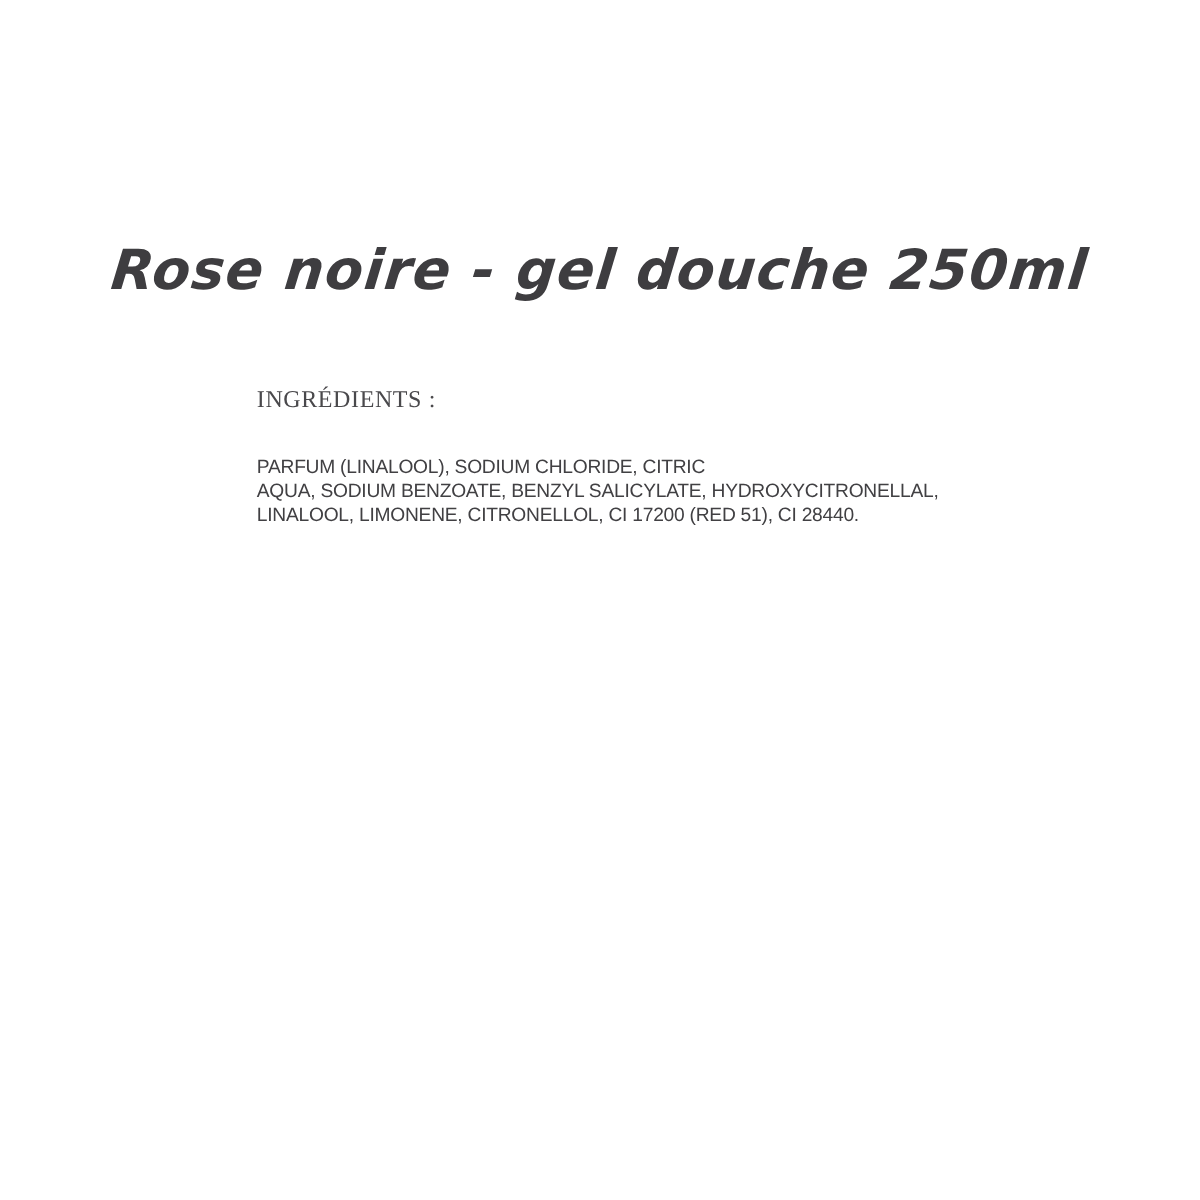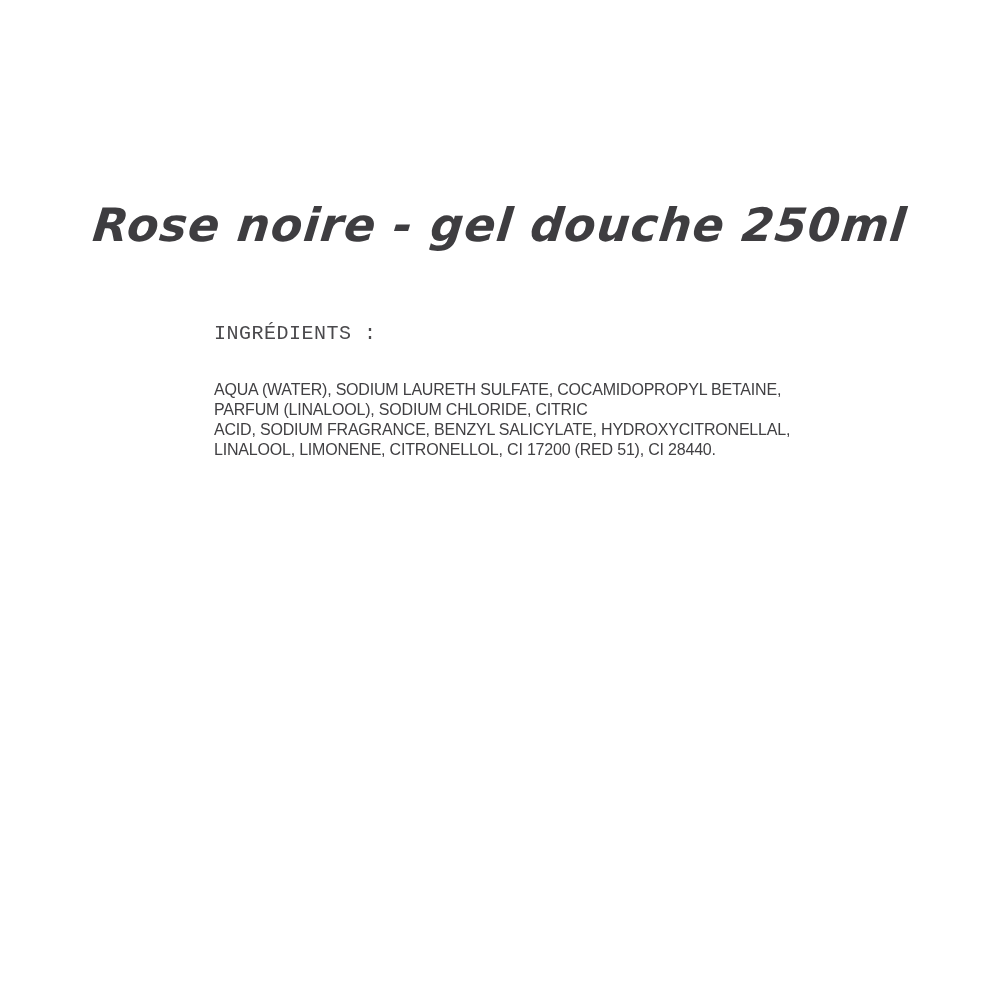--- a/index.html
+++ b/index.html
@@ -28,21 +28,21 @@
     font-size: 46px;
     letter-spacing: 1px;
     color: #3e3d40;
     transform: skewX(-6deg);
   }
   .ingredients-heading {
     position: absolute;
     top: 322px;
     left: 214px;
     margin: 0;
-    font-family: Liberation Mono, monospace;
+    font-family: Liberation Serif, serif;
     font-weight: 300;
     font-size: 20px;
     letter-spacing: 0.5px;
     color: #4a494c;
   }
   .ingredients-text {
     position: absolute;
     top: 380px;
     left: 214px;
     width: 580px;
@@ -61,19 +61,18 @@
 </head>
 <body>
 
 <main class="page">
 
   <h1 class="product-title">Rose noire - gel douche 250ml</h1>
 
   <h2 class="ingredients-heading">INGRÉDIENTS :</h2>
 
   <p class="ingredients-text">
-    <span class="ingredients-line" style="display:block">AQUA (WATER), SODIUM LAURETH SULFATE, COCAMIDOPROPYL BETAINE,</span>
     <span class="ingredients-line" style="display:block">PARFUM (LINALOOL), SODIUM CHLORIDE, CITRIC</span>
-    <span class="ingredients-line" style="display:block">ACID, SODIUM FRAGRANCE, BENZYL SALICYLATE, HYDROXYCITRONELLAL,</span>
+    <span class="ingredients-line" style="display:block">AQUA, SODIUM BENZOATE, BENZYL SALICYLATE, HYDROXYCITRONELLAL,</span>
     <span class="ingredients-line" style="display:block">LINALOOL, LIMONENE, CITRONELLOL, CI 17200 (RED 51), CI 28440.</span>
   </p>
 
 </main>
 
 </body></html>

